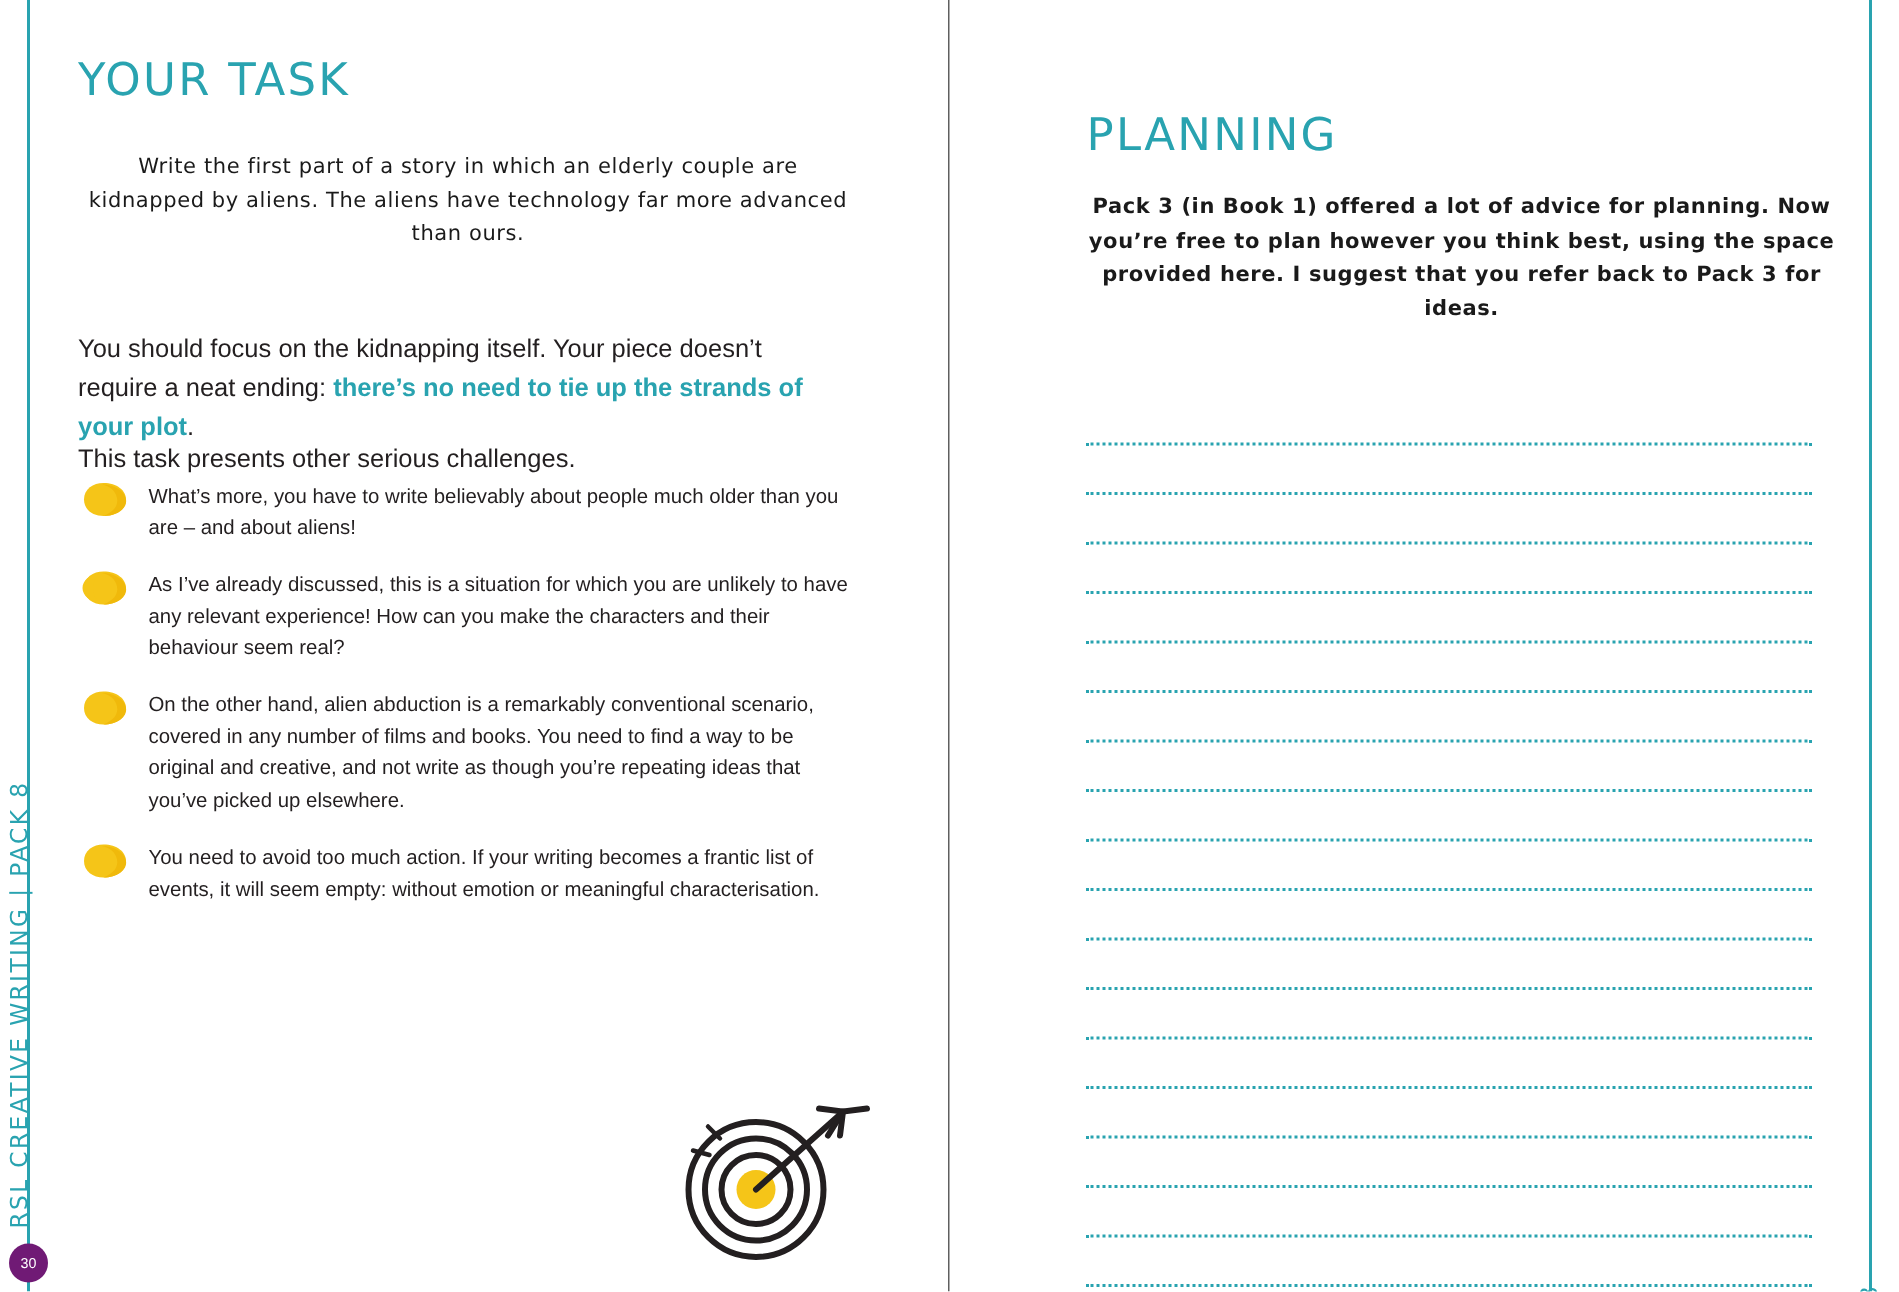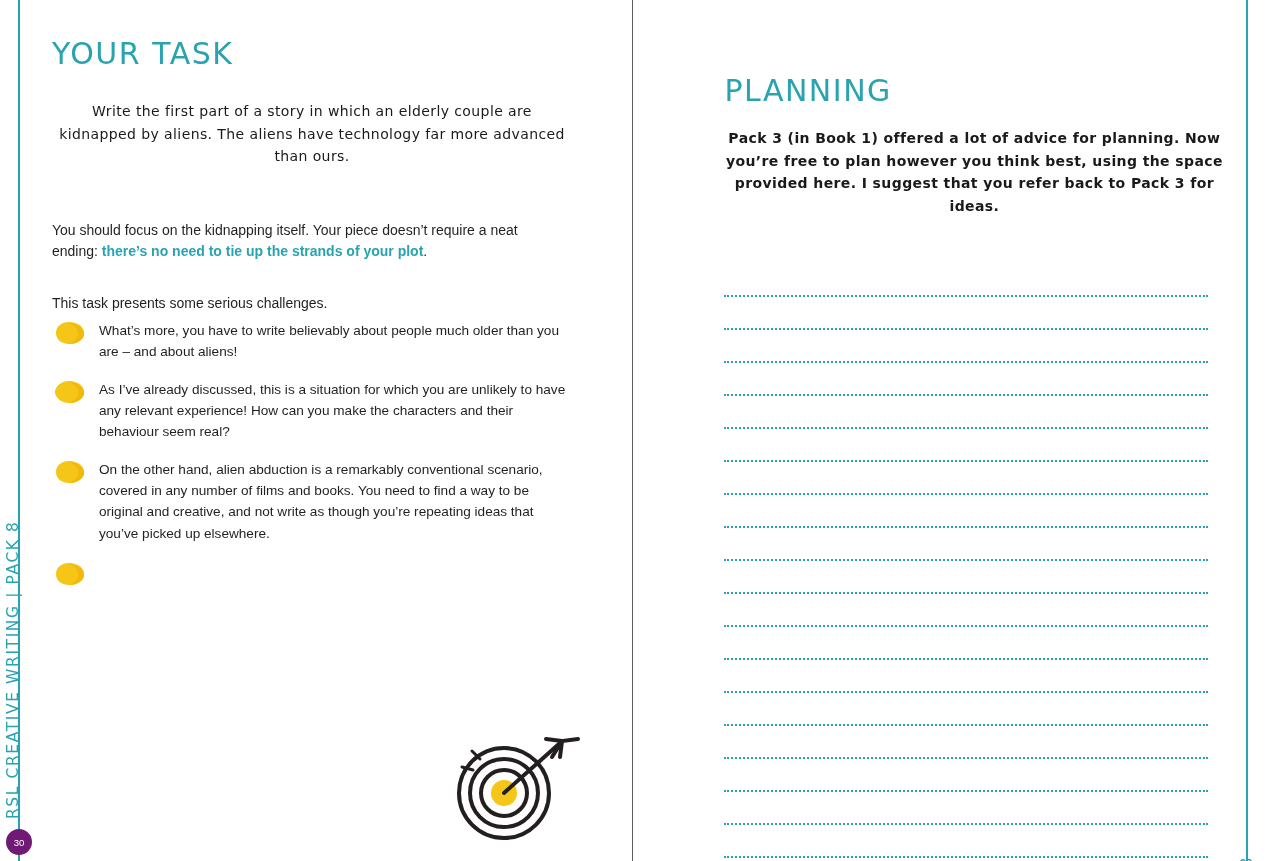--- a/index.html
+++ b/index.html
@@ -65,21 +65,21 @@
     color: #1a1a1a;
     font-size: 14px;
     line-height: 1.62;
     letter-spacing: .4px;
     margin: 0;
   }
   .task-statement { text-align: center; }
   .planning-statement { text-align: center; font-weight: bold; }
 
   .body-text {
-    font-size: 14px;
+    font-size: 17px;
     line-height: 1.52;
     color: #231f20;
     margin: 0;
   }
   .teal-text { color: #29a3b0; font-weight: 700; }
 
   
   ul.bullets {
     list-style: none;
     margin: 0;
@@ -174,21 +174,21 @@
 
   <div class="page left">
     <div class="page-inner">
 
       <h1 class="heading" style="position:absolute; left:52px; top:36px;">YOUR TASK</h1>
 
       <p class="task-statement" style="position:absolute; left:52px; top:100px; width:520px;">Write the first part of a story in which an elderly couple are kidnapped by aliens. The aliens have technology far more advanced than ours.</p>
 
       <p class="body-text" style="position:absolute; left:52px; top:220px; width:510px;"><span>You should focus on the kidnapping itself. Your piece doesn’t require a neat ending: </span><span class="teal-text">there’s no need to tie up the strands of your plot</span><span>.</span></p>
 
-      <p class="body-text" style="position:absolute; left:52px; top:293px; width:510px;">This task presents some serious challenges.</p>
+      <p class="body-text" style="position:absolute; left:52px; top:293px; width:510px;">This task presents other serious challenges.</p>
 
       <ul class="bullets" style="position:absolute; left:52px; top:320px; width:520px;">
 
         <li>
           <span class="hand-icon">
             <svg viewBox="0 0 34 26" width="34" height="26">
               <path d="M2 13 C2 6, 8 2, 15 2 C24 2, 30 7, 30 13 C30 19, 24 24, 15 24 C8 24, 2 20, 2 13 Z" fill="#f5c518"></path>
               <path d="M14 3 C22 3, 29 7, 30 13 C31 19, 24 24, 15 24 C22 21, 25 17, 24 12 C23 7, 19 4, 14 3 Z" fill="#f0b90b"></path>
             </svg>
           </span>
@@ -218,20 +218,21 @@
         </li>
 
 
         <li>
           <span class="hand-icon">
             <svg viewBox="0 0 34 26" width="34" height="26">
               <path d="M2 13 C2 6, 8 2, 15 2 C24 2, 30 7, 30 13 C30 19, 24 24, 15 24 C8 24, 2 20, 2 13 Z" fill="#f5c518"></path>
               <path d="M14 3 C22 3, 29 7, 30 13 C31 19, 24 24, 15 24 C22 21, 25 17, 24 12 C23 7, 19 4, 14 3 Z" fill="#f0b90b"></path>
             </svg>
           </span>
+          <span>You need to avoid too much action. If your writing becomes a frantic list of events, it will seem empty: without emotion or meaningful characterisation.</span>
         </li>
       </ul>
 
       <div class="target-icon">
         <svg viewBox="0 0 152 110" width="152" height="110">
           <g fill="none" stroke="#231f20" stroke-width="4">
             <circle cx="62" cy="60" r="45"></circle>
             <circle cx="62" cy="60" r="34"></circle>
             <circle cx="62" cy="60" r="23"></circle>
           </g>

